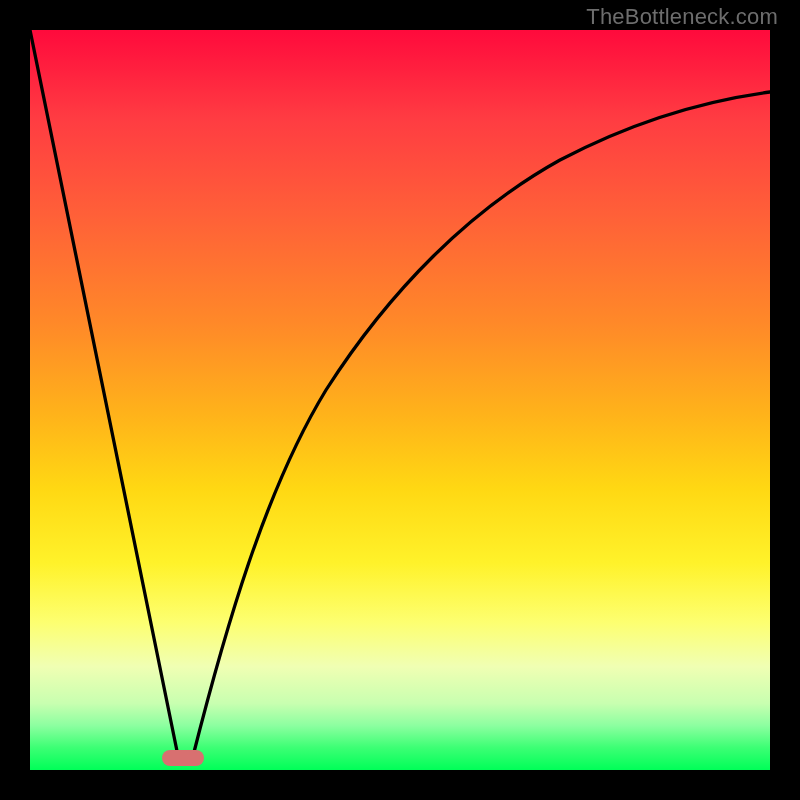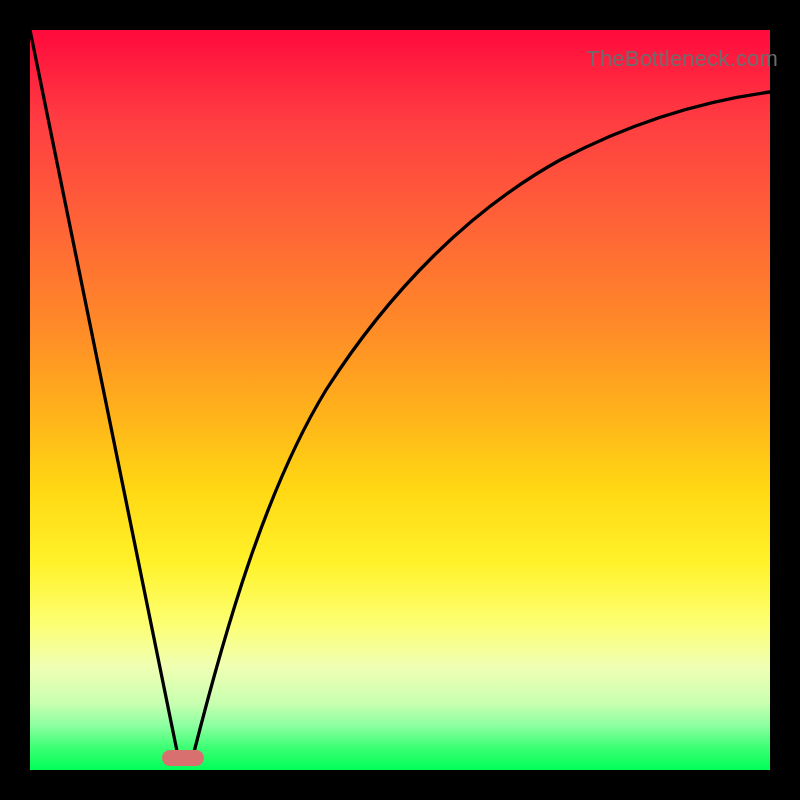--- a/index.html
+++ b/index.html
@@ -19,21 +19,20 @@
   }
   .watermark {
     position: absolute;
     top: 4px;
     right: 22px;
     color: #6d6d6d;
     font-size: 22px;
     font-weight: 500;
     letter-spacing: 0.2px;
     z-index: 10;
-    margin-top: 42px;
   }
   .plot-area {
     position: absolute;
     left: 30px;
     top: 30px;
     width: 740px;
     height: 740px;
     overflow: hidden;
   }
   .gradient {

